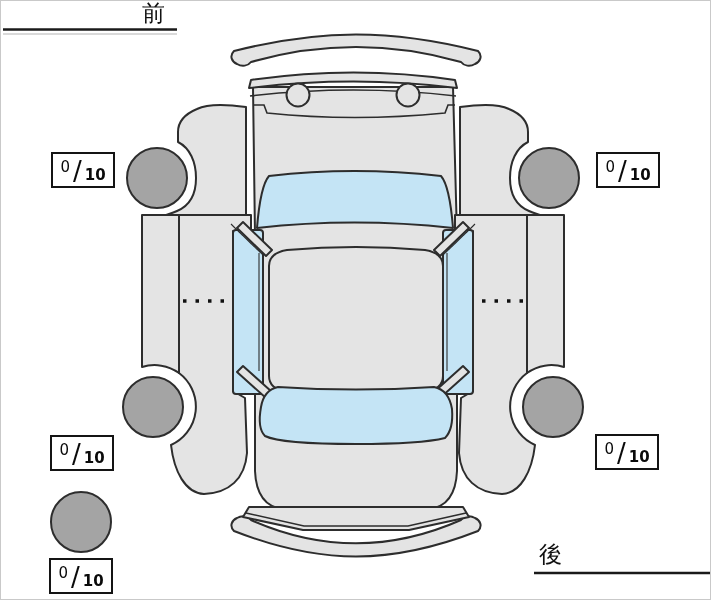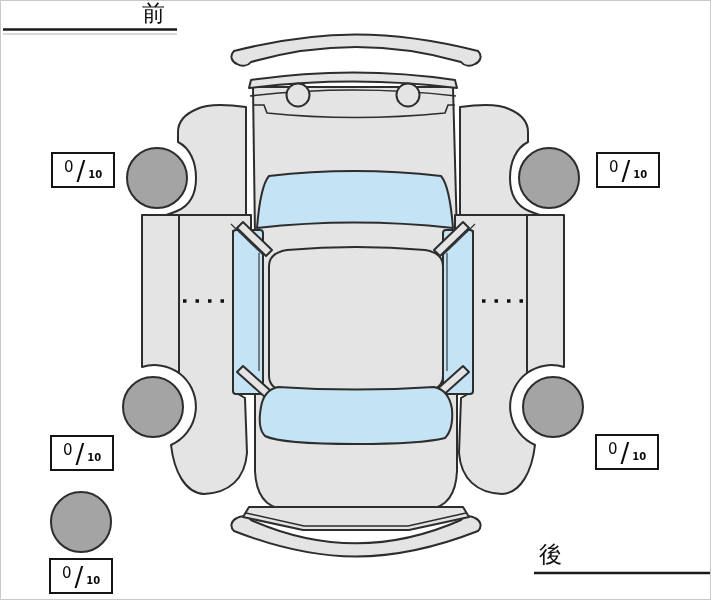--- a/index.html
+++ b/index.html
@@ -16,21 +16,21 @@
   .hair{fill:none;stroke:var(--outline,#2d2d2d);stroke-width:1.1;}
   .dots{fill:none;stroke:#101010;stroke-width:3.5;stroke-dasharray:3.5 9;}
   .cjk-label{position:absolute;font-size:23px;line-height:1.1;color:#111;}
   .rating{
     position:absolute;width:64px;height:36px;background:#ffffff;
     border:2px solid #141414;box-sizing:border-box;
     display:flex;align-items:center;justify-content:center;gap:3px;color:#0a0a0a;
   }
   .rating .num{font-size:15px;line-height:1;transform:translateY(-3px);}
   .rating .slash{font-size:26px;line-height:1;transform:translateY(1px);}
-  .rating .den{font-size:10px;font-weight:bold;line-height:1;transform:translateY(5px);}
+  .rating .den{font-size:15px;font-weight:bold;line-height:1;transform:translateY(5px);}
 </style>
 </head>
 <body>
 
 <div class="stage">
 
   <svg class="diagram" viewBox="0 0 711 600">
 
     <line x1="2" y1="28.5" x2="176" y2="28.5" stroke="#1a1a1a" stroke-width="2.5"></line>
     <line x1="2" y1="33" x2="176" y2="33" stroke="#b3b3b3" stroke-width="1"></line>

